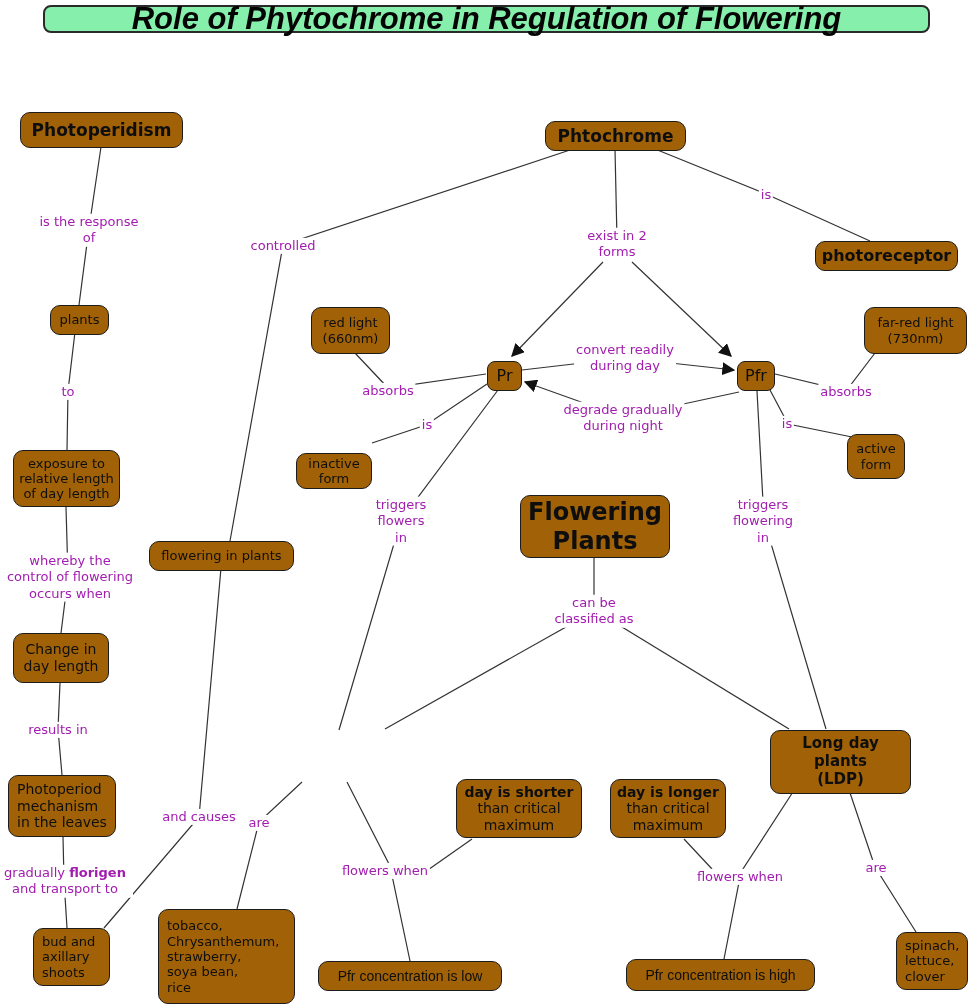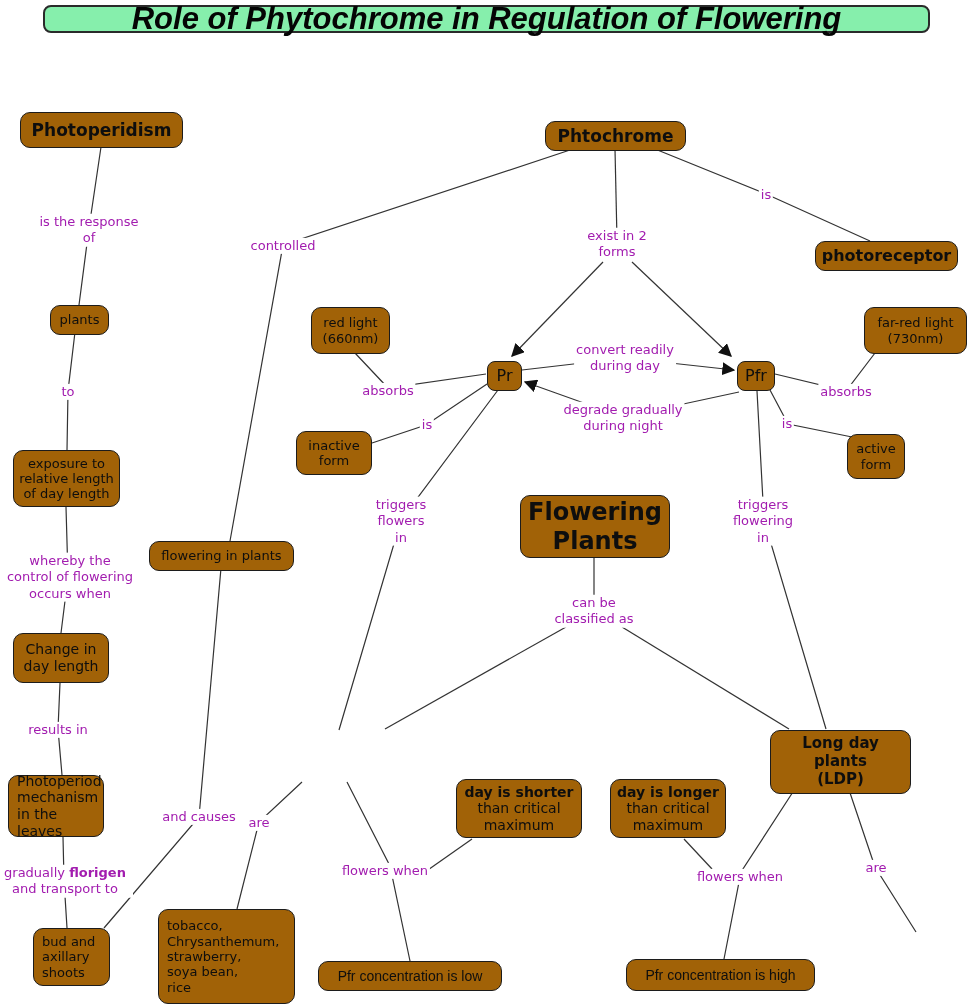--- a/index.html
+++ b/index.html
@@ -85,33 +85,33 @@
   <div class="node hdr" style="left:20px;top:112px;width:163px;height:36px">Photoperidism</div>
   <div class="node hdr" style="left:545px;top:121px;width:141px;height:29px">Phtochrome</div>
   <div class="node hdr" style="left:815px;top:241px;width:143px;height:30px;font-size:16px">photoreceptor</div>
   <div class="node" style="left:50px;top:305px;width:59px;height:28px">plants</div>
   <div class="node" style="left:311px;top:307px;width:79px;height:47px">red light
 (660nm)</div>
   <div class="node" style="left:864px;top:307px;width:103px;height:47px">far-red light
 (730nm)</div>
   <div class="node pform" style="left:487px;top:361px;width:35px;height:28px">Pr</div>
   <div class="node pform" style="left:737px;top:361px;width:38px;height:29px">Pfr</div>
-  <div class="node" style="left:296px;top:431px;width:76px;height:44px">inactive
+  <div class="node" style="left:296px;top:453px;width:76px;height:36px">inactive
 form</div>
   <div class="node" style="left:847px;top:434px;width:58px;height:45px">active
 form</div>
   <div class="node" style="left:13px;top:450px;width:107px;height:57px">exposure to
 relative length
 of day length</div>
   <div class="node big" style="left:520px;top:495px;width:150px;height:63px">Flowering
 Plants</div>
   <div class="node" style="left:149px;top:541px;width:145px;height:28px">flowering in plants</div>
   <div class="node" style="left:13px;top:633px;width:96px;height:50px;font-size:14px">Change in
 day length</div>
-  <div class="node leftalign" style="left:8px;top:775px;width:96px;height:62px;font-size:14px">Photoperiod
+  <div class="node leftalign" style="left:8px;top:775px;width:108px;height:62px;font-size:14px">Photoperiod
 mechanism
 in the leaves</div>
   <div class="node hdr2" style="left:770px;top:730px;width:141px;height:64px">Long day plants
 (LDP)</div>
   <div class="node" style="left:456px;top:779px;width:126px;height:59px;font-size:14px">
     <div class="bold1">day is shorter</div>
     <div>than critical
 maximum</div>
   </div>
   <div class="node" style="left:610px;top:779px;width:116px;height:59px;font-size:14px">
@@ -122,20 +122,23 @@
   <div class="node leftalign" style="left:33px;top:928px;width:77px;height:58px">bud and
 axillary
 shoots</div>
   <div class="node leftalign" style="left:158px;top:909px;width:137px;height:95px">tobacco,
 Chrysanthemum,
 strawberry,
 soya bean,
 rice</div>
   <div class="node narrow" style="left:318px;top:961px;width:184px;height:28px">Pfr concentration is low</div>
   <div class="node narrow" style="left:626px;top:959px;width:189px;height:32px">Pfr concentration is high</div>
+  <div class="node leftalign" style="left:896px;top:932px;width:72px;height:58px">spinach,
+lettuce,
+clover</div>
 
   <div class="lbl" style="left:89px;top:230px">is the response
 of</div>
   <div class="lbl" style="left:283px;top:246px">controlled</div>
   <div class="lbl" style="left:617px;top:244px">exist in 2
 forms</div>
   <div class="lbl" style="left:766px;top:195px">is</div>
   <div class="lbl" style="left:625px;top:358px">convert readily
 during day</div>
   <div class="lbl" style="left:388px;top:391px">absorbs</div>

